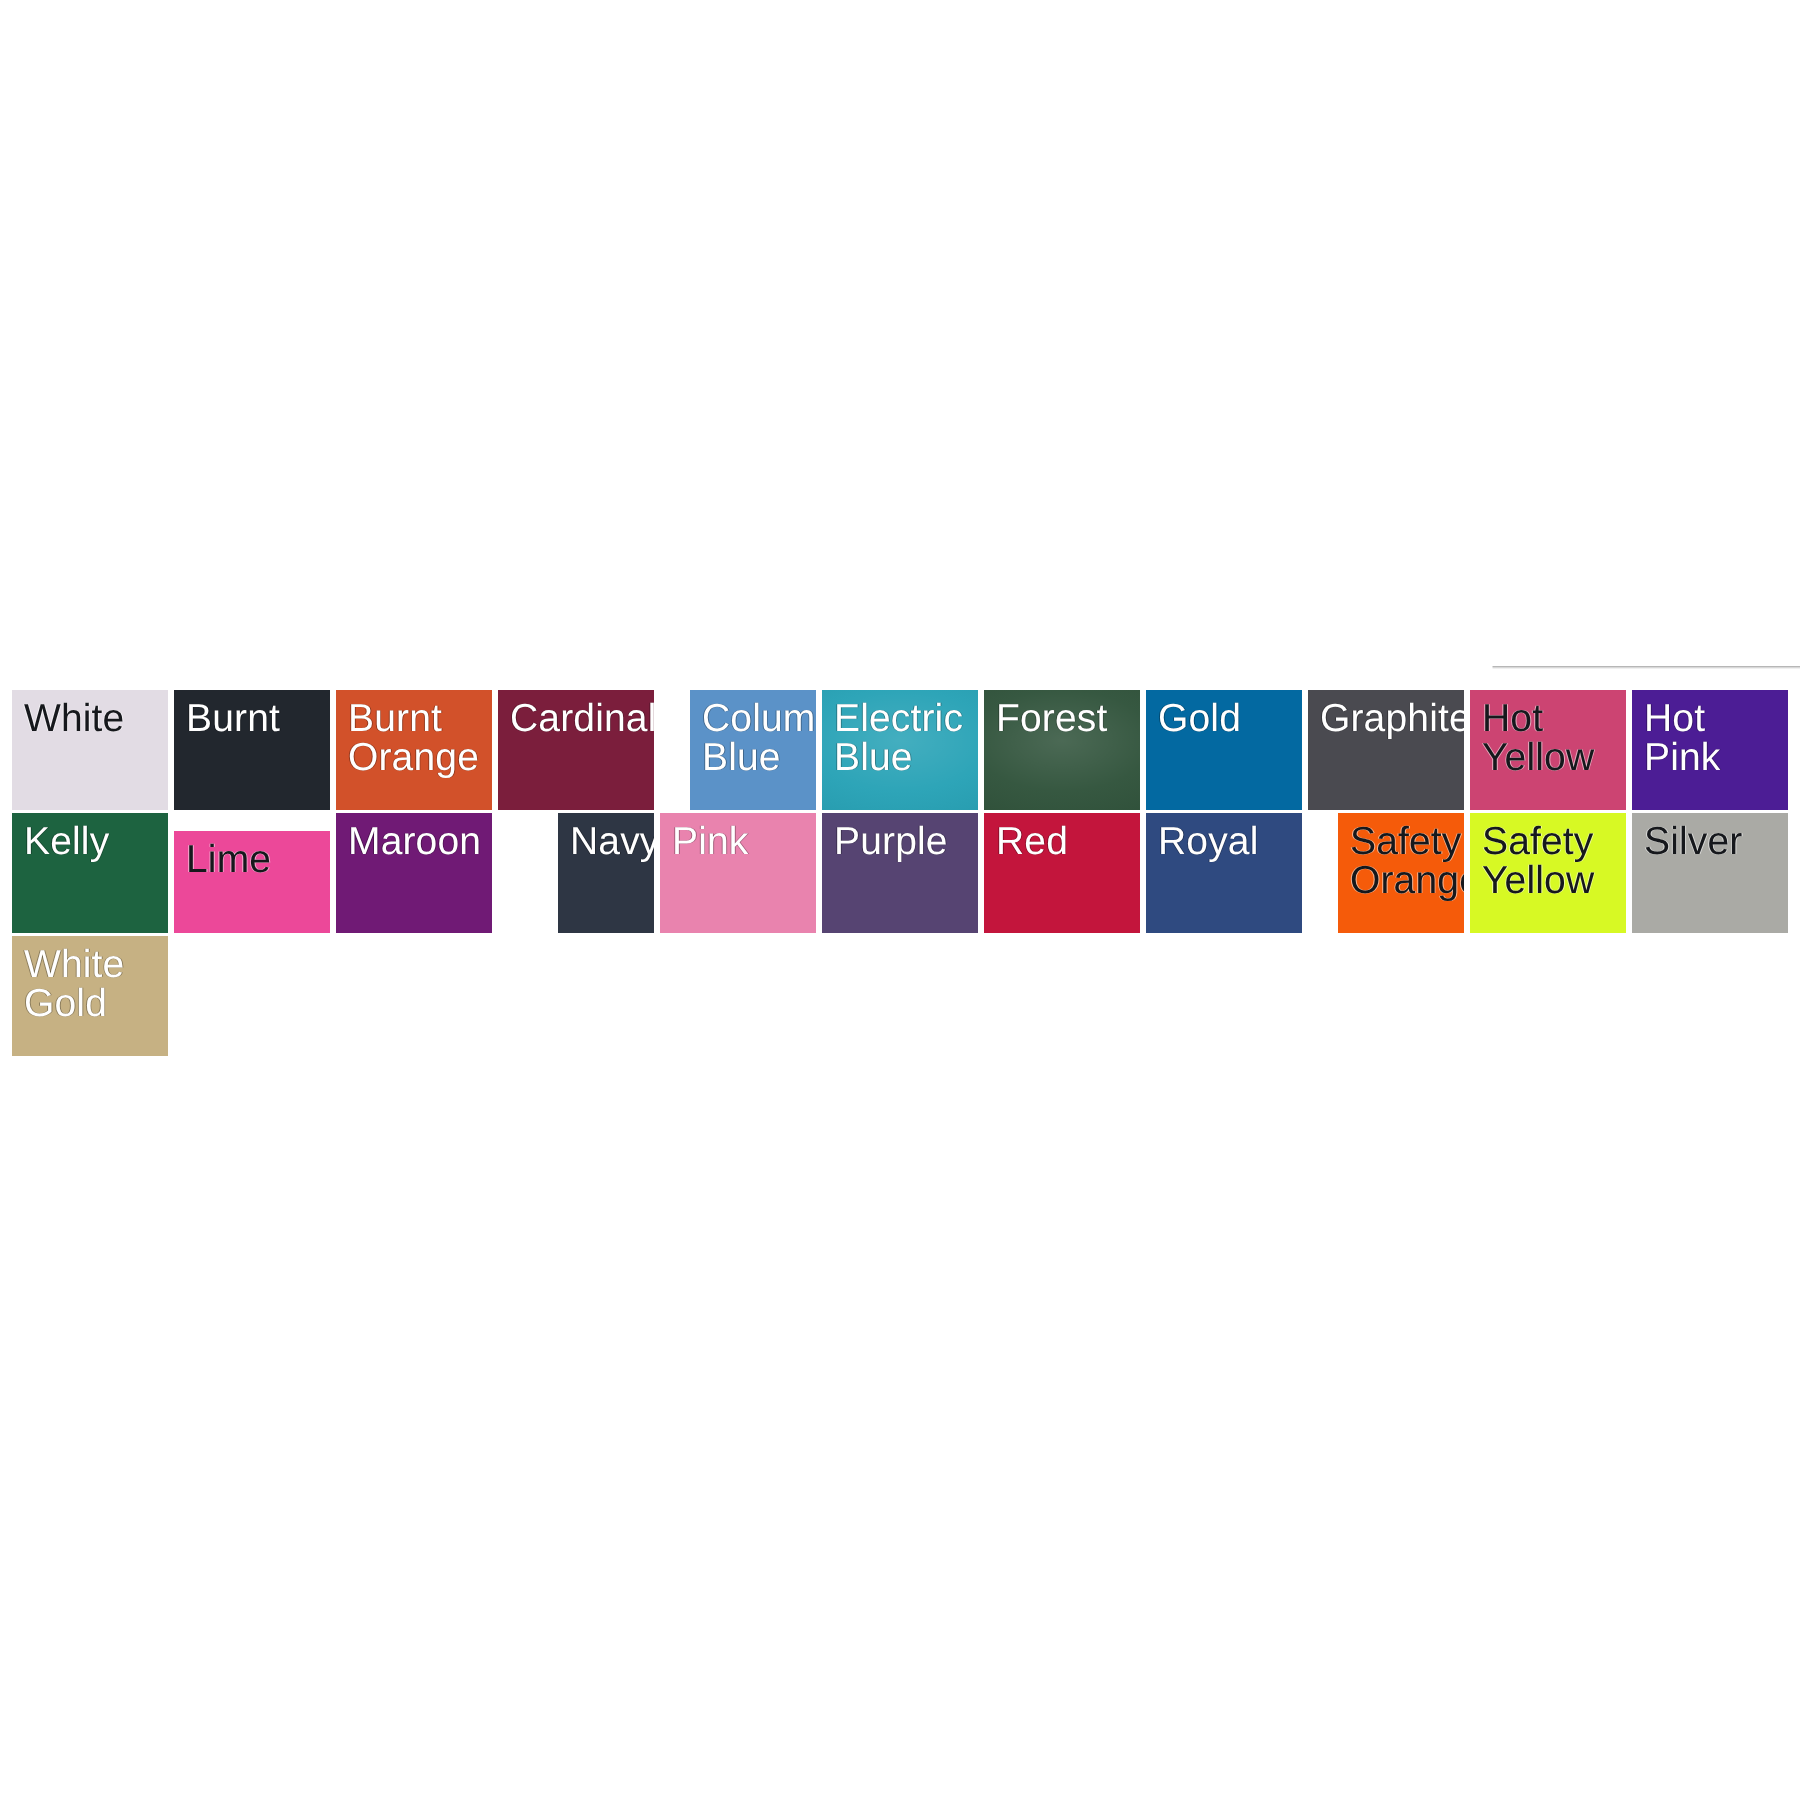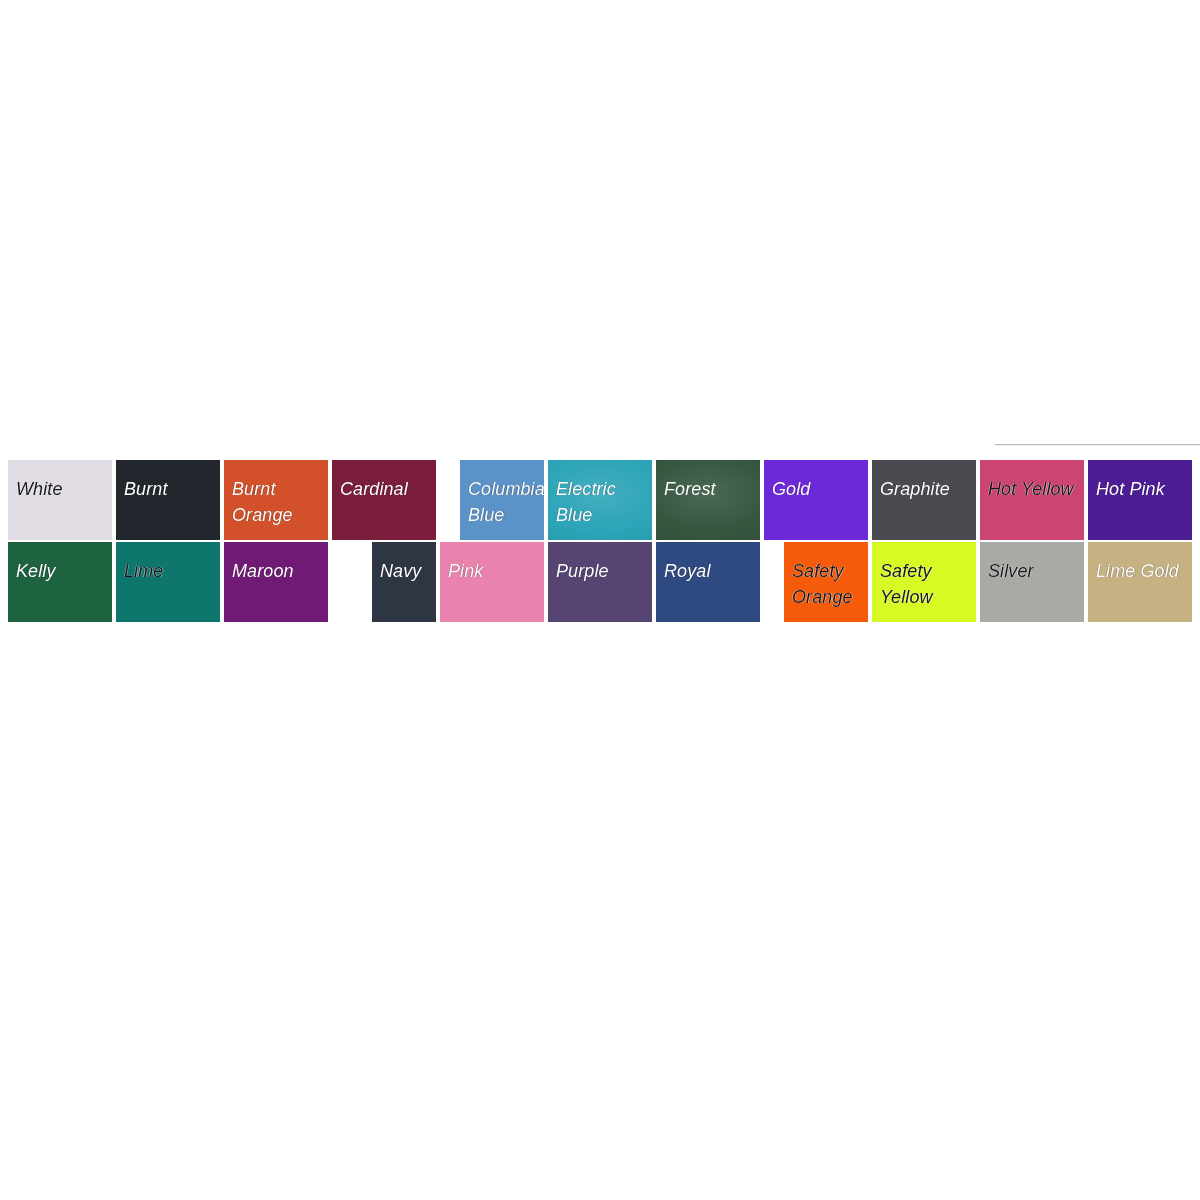--- a/index.html
+++ b/index.html
@@ -44,30 +44,29 @@
     position: relative;
     box-sizing: border-box;
     overflow: hidden;
     cursor: pointer;
     display: block;
   }
 
   .swatch-label {
     position: absolute;
     left: 8px;
-    top: 16px;
+    top: 5px;
     right: 4px;
-    font-size: 18px;
+    font-size: 26px;
     line-height: 26px;
     letter-spacing: 0.1px;
     font-weight: 400;
     white-space: normal;
     word-break: normal;
     text-rendering: optimizeLegibility;
-    font-style: italic;
   }
 
   
   .label-dark {
     color: #16181c;
     text-shadow:
        0.6px 0 0 rgba(255,255,255,0.55),
       -0.6px 0 0 rgba(255,255,255,0.55);
   }
   
@@ -111,58 +110,61 @@
     </div>
     <div class="swatch" style="background: rgb(91, 146, 200); margin-left: 20px;">
       <span class="swatch-label label-light">Columbia Blue</span>
     </div>
     <div class="swatch sheen" style="background: rgb(37, 161, 181);">
       <span class="swatch-label label-light">Electric Blue</span>
     </div>
     <div class="swatch sheen" style="background: rgb(46, 81, 57);">
       <span class="swatch-label label-light">Forest</span>
     </div>
-    <div class="swatch" style="background: #6d28d9;">
+    <div class="swatch" style="background: #0369a1;">
       <span class="swatch-label label-light">Gold</span>
     </div>
     <div class="swatch" style="background: rgb(74, 74, 80);">
       <span class="swatch-label label-light">Graphite</span>
     </div>
     <div class="swatch" style="background: rgb(204, 68, 114);">
       <span class="swatch-label label-dark">Hot Yellow</span>
     </div>
     <div class="swatch" style="background: #4c1d95;">
       <span class="swatch-label label-light">Hot Pink</span>
     </div>
     <div class="swatch" style="background: rgb(29, 99, 64);">
       <span class="swatch-label label-light">Kelly</span>
     </div>
-    <div class="swatch" style="background: #0f766e;">
+    <div class="swatch" style="background: #ec4899; margin-top: 12px;">
       <span class="swatch-label label-dark">Lime</span>
     </div>
     <div class="swatch" style="background: #701a75;">
       <span class="swatch-label label-light">Maroon</span>
     </div>
     <div class="swatch" style="background: rgb(46, 54, 68); margin-left: 40px;">
       <span class="swatch-label label-light">Navy</span>
     </div>
     <div class="swatch" style="background: rgb(233, 131, 174);">
       <span class="swatch-label label-light">Pink</span>
     </div>
     <div class="swatch" style="background: rgb(86, 68, 114);">
       <span class="swatch-label label-light">Purple</span>
     </div>
+    <div class="swatch" style="background: rgb(195, 21, 60);">
+      <span class="swatch-label label-light">Red</span>
+    </div>
     <div class="swatch" style="background: rgb(47, 74, 128);">
       <span class="swatch-label label-light">Royal</span>
     </div>
     <div class="swatch" style="background: rgb(245, 91, 10); margin-left: 20px;">
       <span class="swatch-label label-dark">Safety Orange</span>
     </div>
     <div class="swatch" style="background: rgb(215, 249, 36);">
       <span class="swatch-label label-dark">Safety Yellow</span>
     </div>
     <div class="swatch" style="background: rgb(170, 170, 165);">
       <span class="swatch-label label-dark">Silver</span>
     </div>
     <div class="swatch" style="background: rgb(198, 177, 131);">
-      <span class="swatch-label label-light">Lime Gold</span>
+      <span class="swatch-label label-light">White Gold</span>
     </div>
   </div>
 
 </body></html>

